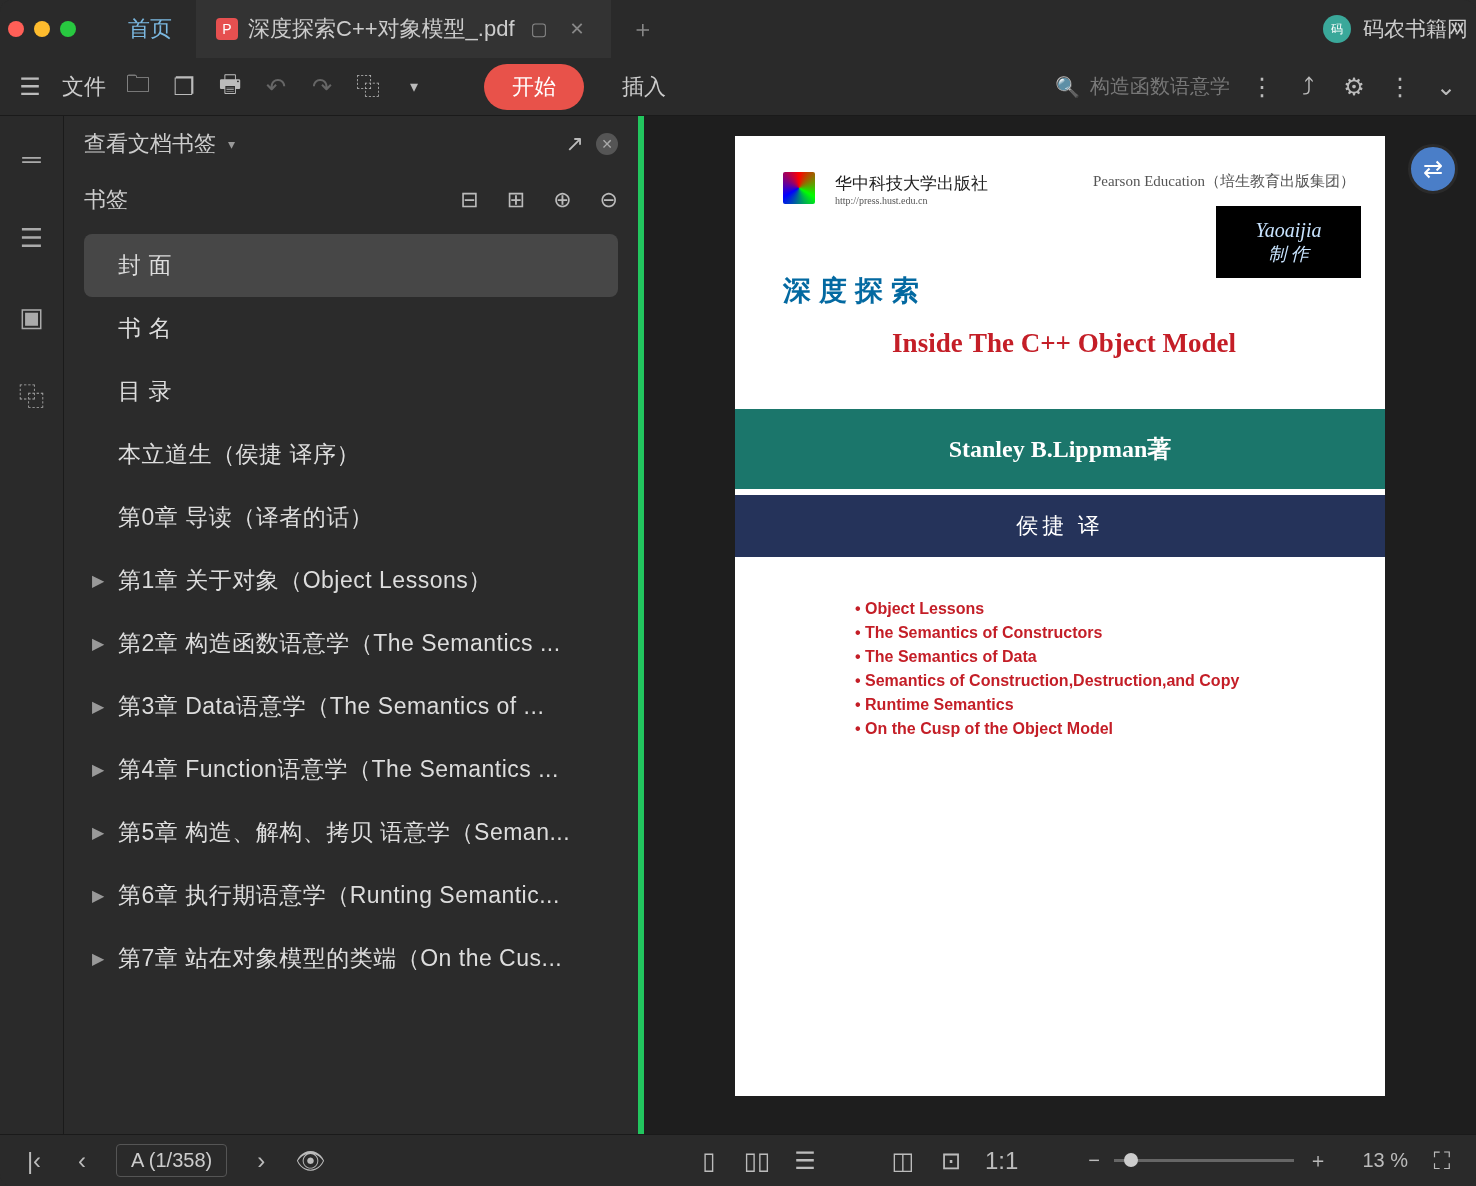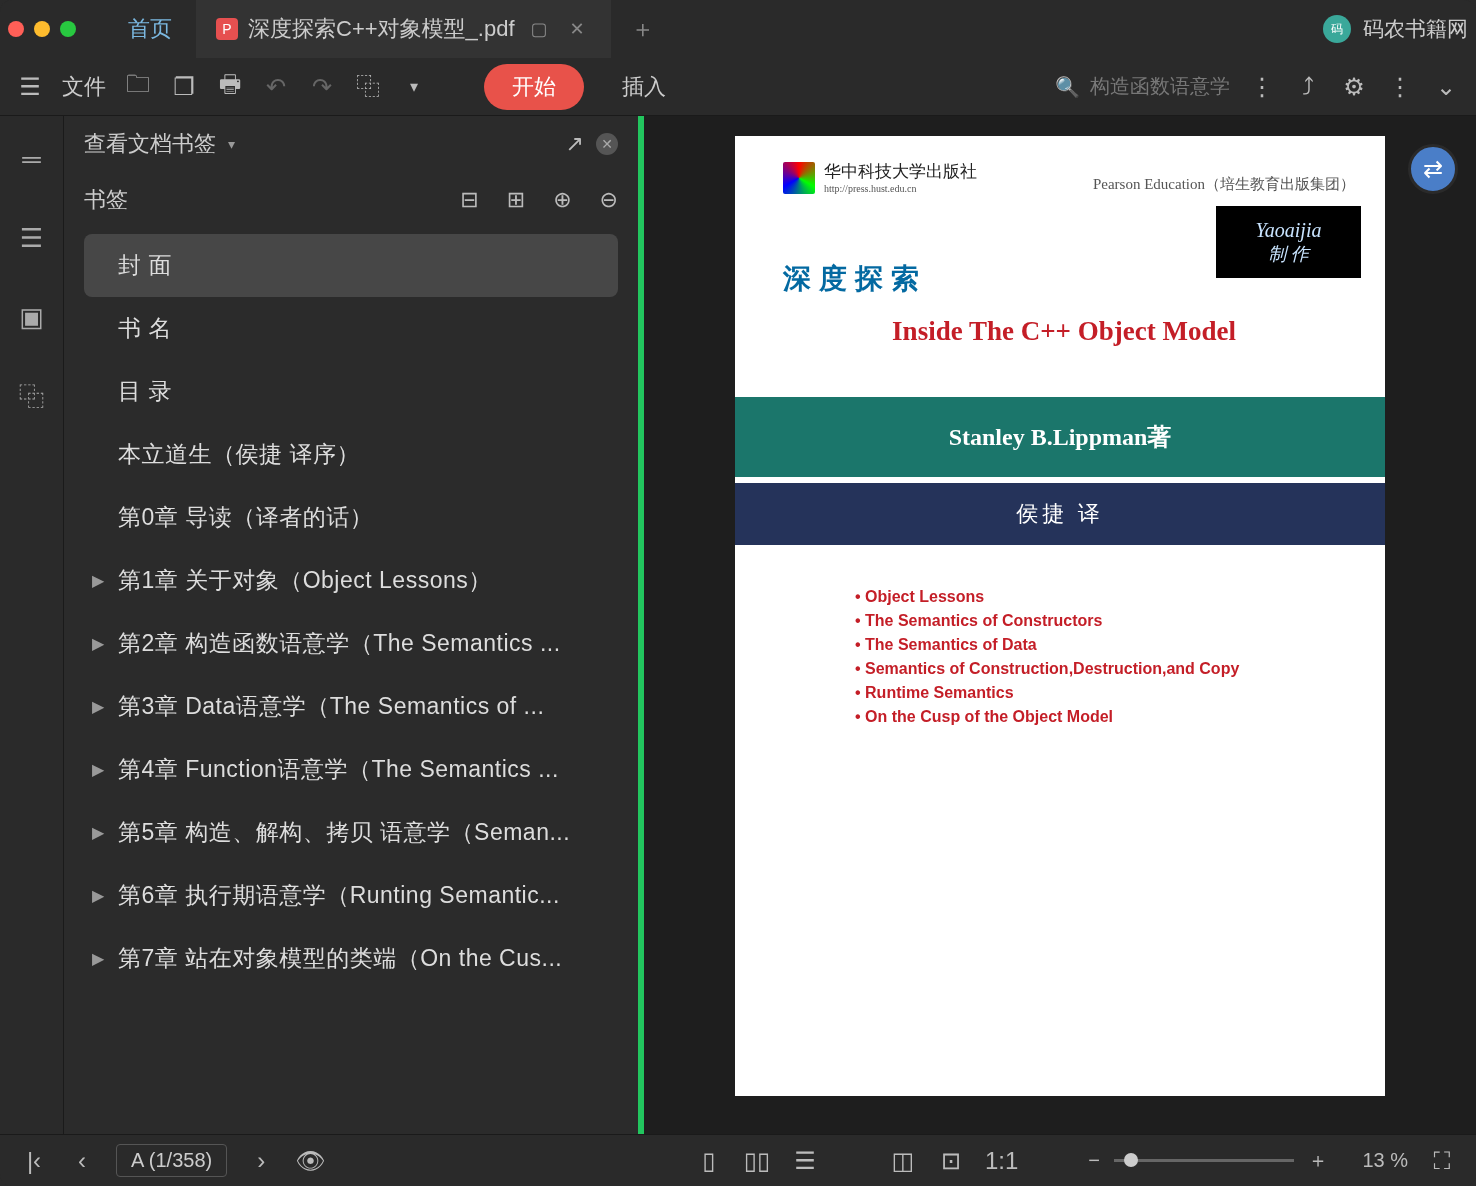--- a/index.html
+++ b/index.html
@@ -259,25 +259,26 @@
       display: flex;
       align-items: center;
       justify-content: center;
       color: white;
       font-size: 24px;
       cursor: pointer;
       border: 3px solid #2a2a2a;
     }
     .publisher-row {
       display: flex;
-      align-items: flex-end;
-      gap: 9px;
+      align-items: flex-start;
+      gap: 20px;
       padding: 24px 30px 10px 48px;
       font-size: 17px;
       color: #222;
+      margin-top: 12px;
     }
     .publisher-logo {
       width: 32px; height: 32px;
       background: conic-gradient(#f00, #0f0, #00f, #f00);
       border-radius: 2px;
     }
     .publisher-row .url {
       font-size: 10px;
       color: #555;
     }

